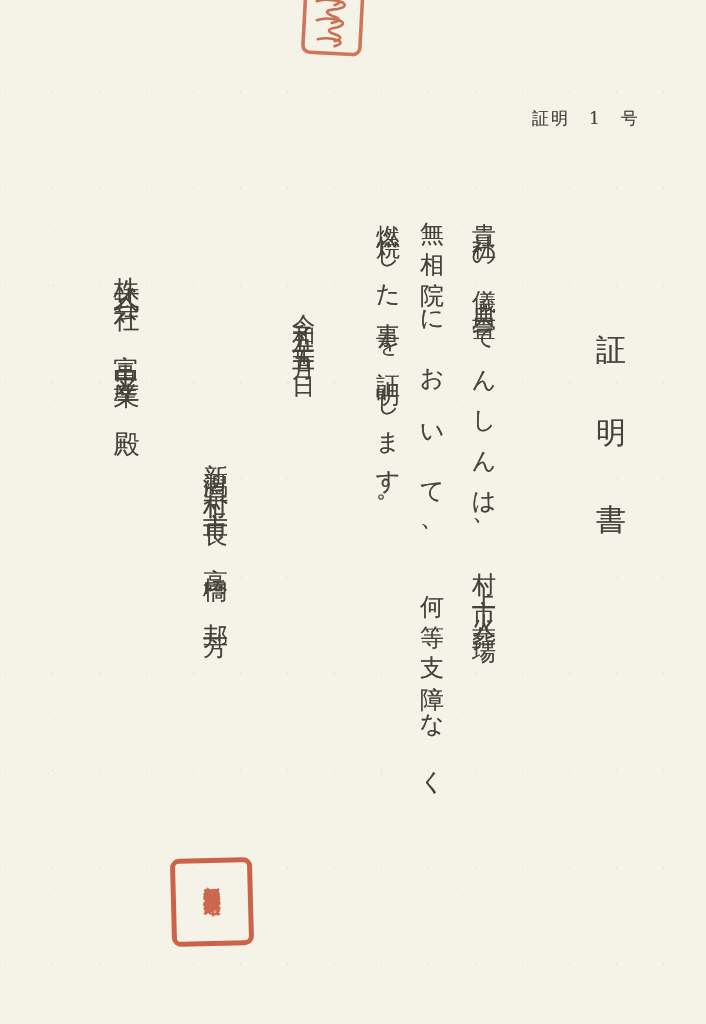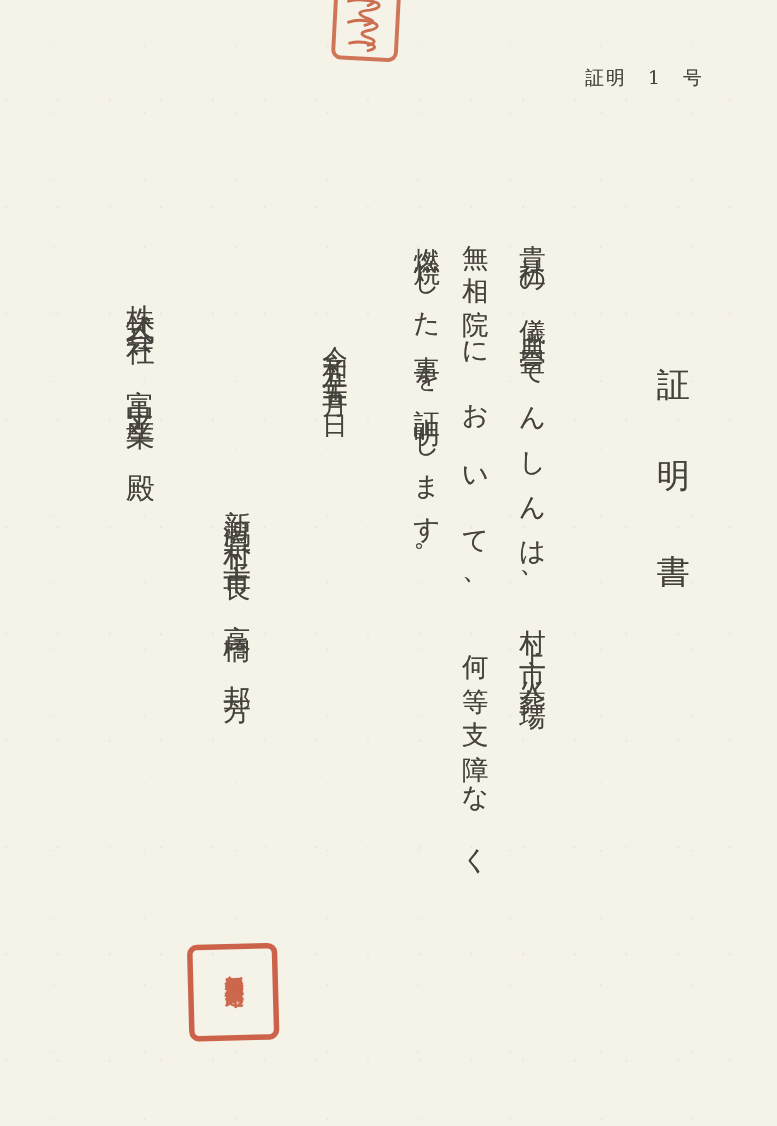--- a/index.html
+++ b/index.html
@@ -32,20 +32,21 @@
     text-orientation: upright;
     white-space: pre;
     color: var(--ink);
     text-shadow: 0 0 0.6px rgba(69,66,60,0.55);
   }
   .hline {
     position: absolute;
     white-space: pre;
     color: var(--ink);
     text-shadow: 0 0 0.5px rgba(69,66,60,0.5);
+    margin-top: 48px;
   }
   .doc-number   { left: 532px; top: 59px;  font-size: 17px; letter-spacing: 2px; }
   .title        { left: 590px; top: 310px; font-size: 30px; letter-spacing: 85px; }
   .body-line-1  { left: 468px; top: 203px; font-size: 24px; letter-spacing: 13.5px; }
   .body-line-2  { left: 416px; top: 203px; font-size: 24px; letter-spacing: 30px; }
   .body-line-3  { left: 372px; top: 206px; font-size: 24px; letter-spacing: 11px; }
   .date-line    { left: 289px; top: 296px; font-size: 23px; letter-spacing: 9px; }
   .signer-line  { left: 199px; top: 443px; font-size: 25px; letter-spacing: 10px; }
   .recipient    { left: 110px; top: 256px; font-size: 26px; letter-spacing: 9.5px; }
 

